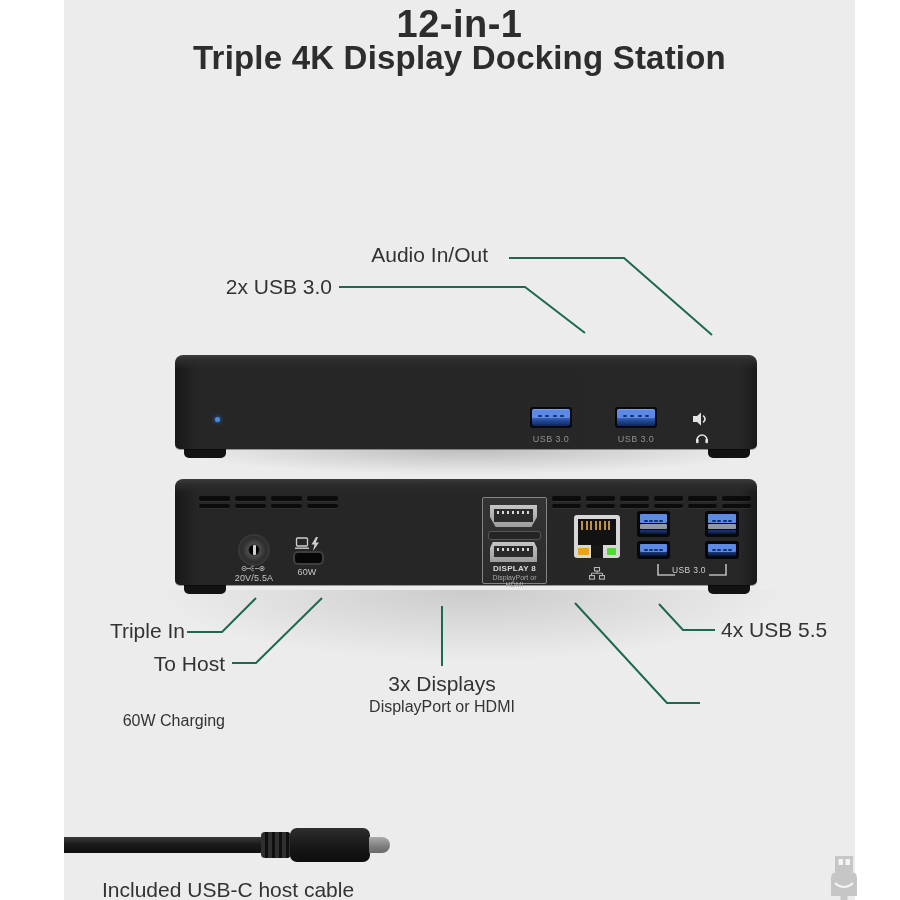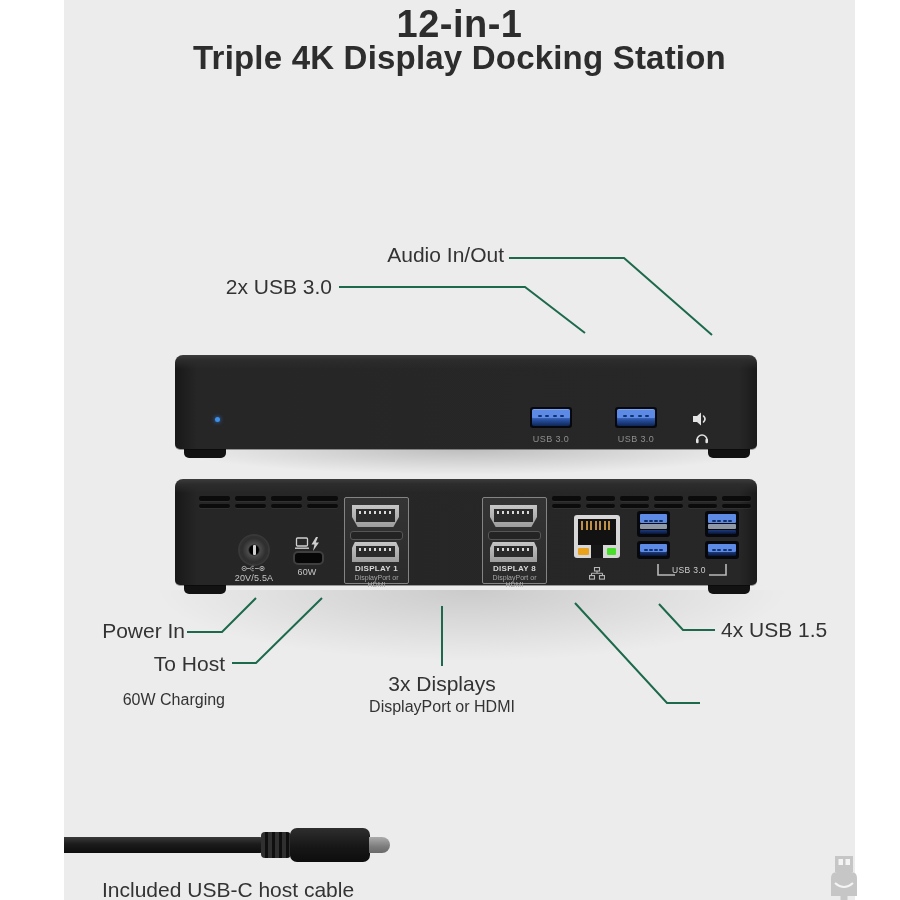--- a/index.html
+++ b/index.html
@@ -172,35 +172,20 @@
     <div class="abs" style="left:120px;top:58px;">
       <svg width="25" height="14" viewBox="0 0 25 14">
         <rect x="1.5" y="1" width="11" height="8" rx="1" stroke="#cfcfcf" stroke-width="1.3" fill="none"></rect>
         <path d="M0,11.2 H14" stroke="#cfcfcf" stroke-width="1.4"></path>
         <polygon points="21,0 16.5,7.5 19.5,7.5 18,14 24,5.5 20.8,5.5 23,0" fill="#cfcfcf"></polygon>
       </svg>
     </div>
     <div class="abs" style="left:118px;top:72px;width:27px;height:10px;border-radius:5px;background:#070707;border:2px solid #3f3f3f;"></div>
     <div class="abs back-cap" style="left:107px;top:88px;width:50px;">60W</div>
 
-    <div class="abs disp-group" style="left:169px;top:18px;width:63px;height:85px;">
-      <div class="abs conn" style="left:7px;top:7px;width:47px;height:22px;clip-path:polygon(0 0,100% 0,100% 55%,88% 100%,12% 100%,0 55%);">
-        <div class="conn-inner">
-            <div class="conn-pins"></div>
-          </div>
-      </div>
-      <div class="abs" style="left:5px;top:33px;width:51px;height:7px;border:1px solid #565656;border-radius:3px;background:#242424;"></div>
-      <div class="abs conn" style="left:7px;top:44px;width:47px;height:20px;clip-path:polygon(6% 0,94% 0,100% 30%,100% 100%,0 100%,0 30%);">
-        <div class="conn-inner">
-            <div class="conn-pins"></div>
-          </div>
-      </div>
-      <div class="abs disp-name" style="left:0;top:66px;width:100%;">DISPLAY 1</div>
-      <div class="abs disp-sub" style="left:0;top:76px;width:100%;">DisplayPort or HDMI</div>
-    </div>
     <div class="abs disp-group" style="left:307px;top:18px;width:63px;height:85px;">
       <div class="abs conn" style="left:7px;top:7px;width:47px;height:22px;clip-path:polygon(0 0,100% 0,100% 55%,88% 100%,12% 100%,0 55%);">
         <div class="conn-inner">
             <div class="conn-pins"></div>
           </div>
       </div>
       <div class="abs" style="left:5px;top:33px;width:51px;height:7px;border:1px solid #565656;border-radius:3px;background:#242424;"></div>
       <div class="abs conn" style="left:7px;top:44px;width:47px;height:20px;clip-path:polygon(6% 0,94% 0,100% 30%,100% 100%,0 100%,0 30%);">
         <div class="conn-inner">
             <div class="conn-pins"></div>
@@ -283,28 +268,28 @@
       <polyline points="497,258 612,258 700,335"></polyline>
       <polyline points="327,287 513,287 573,333"></polyline>
       <polyline points="175,632 210,632 244,598"></polyline>
       <polyline points="220,663 244,663 310,598"></polyline>
       <polyline points="430,606 430,666"></polyline>
       <polyline points="703,630 671,630 647,604"></polyline>
       <polyline points="688,703 655,703 563,603"></polyline>
     </g>
   </svg>
 
-  <div class="abs note" style="right:408px;top:242px;">Audio In/Out</div>
+  <div class="abs note" style="right:424px;top:242px;">Audio In/Out</div>
   <div class="abs note" style="right:580px;top:274px;text-align:right;">2x USB 3.0</div>
-  <div class="abs note" style="right:727px;top:618px;">Power In</div>
+  <div class="abs note" style="right:727px;top:618px;">Triple In</div>
   <div class="abs note" style="right:687px;top:651px;">To Host</div>
-  <div class="abs note-sub" style="right:687px;top:690px;">60W Charging</div>
+  <div class="abs note-sub" style="right:687px;top:711px;">60W Charging</div>
   <div class="abs note" style="left:430px;top:671px;transform:translateX(-50%);">3x Displays</div>
   <div class="abs note-sub" style="left:430px;top:697px;transform:translateX(-50%);">DisplayPort or HDMI</div>
-  <div class="abs note" style="left:709px;top:617px;">4x USB 1.5</div>
+  <div class="abs note" style="left:709px;top:617px;">4x USB 5.5</div>
 
   <div class="abs" id="cable-body" style="left:52px;top:837px;width:199px;height:16px;"></div>
   <div class="abs" id="cable-relief" style="left:249px;top:832px;width:30px;height:26px;"></div>
   <div class="abs" id="cable-housing" style="left:278px;top:828px;width:80px;height:34px;"></div>
   <div class="abs" id="cable-tip" style="left:357px;top:837px;width:21px;height:16px;"></div>
   <div class="abs note" style="left:90px;top:877px;">Included USB-C host cable</div>
 
   <div class="abs" style="left:817px;top:855px;">
     <svg width="30" height="45" viewBox="0 0 30 45">
       <rect x="6" y="1" width="18" height="16" fill="#c6c6c6"></rect>

